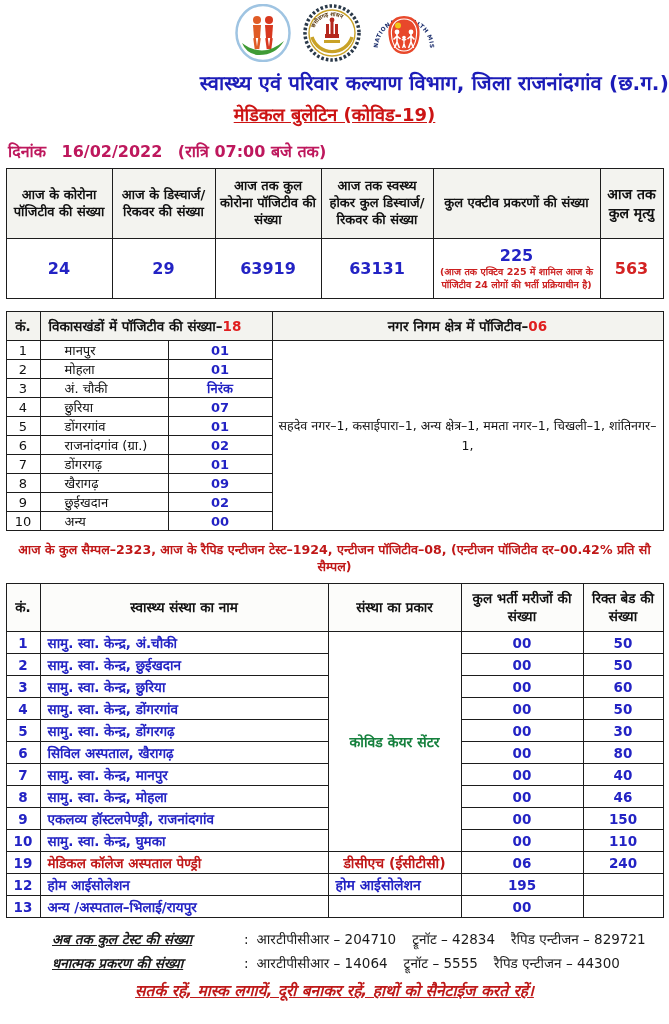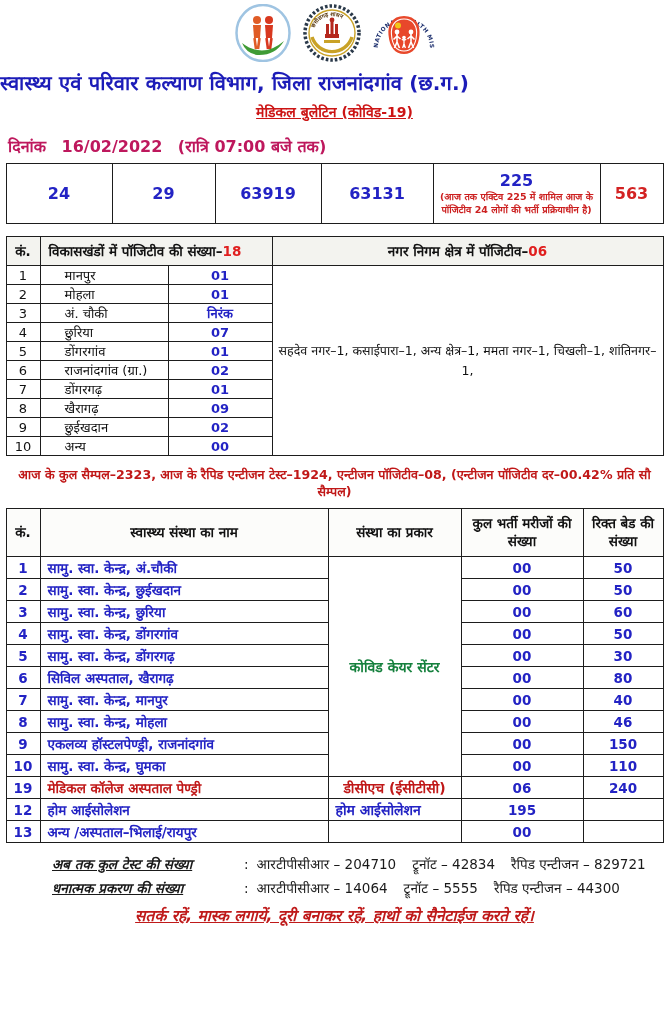--- a/index.html
+++ b/index.html
@@ -4,23 +4,23 @@
 <style>
   * { box-sizing: border-box; }
   html,body { margin:0; padding:0; background:#ffffff; }
   .page {
     position:relative; width:669px; height:1024px; background:#ffffff;
     font-family:"DejaVu Sans","Liberation Sans",sans-serif; color:#111;
     overflow:hidden;
   }
   
   .logos { display:flex; justify-content:center; align-items:flex-start; gap:12px; padding-top:4px; height:64px; }
-  .title1 { text-align:left; color:#1c1cb8; font-weight:bold; font-size:20px; margin-top:5px; letter-spacing:0.2px; }
+  .title1 { text-align:right; color:#1c1cb8; font-weight:bold; font-size:20px; margin-top:5px; letter-spacing:0.2px; }
   .title2 { text-align:center; margin-top:6px; }
-  .title2 span { color:#cc1414; font-weight:bold; font-size:14px; text-decoration:underline; }
+  .title2 span { color:#cc1414; font-weight:bold; font-size:18px; text-decoration:underline; }
   .date-row { margin:14px 0 6px 8px; color:#be185d; font-weight:bold; font-size:16px; }
   .date-row span { margin-right:10px; }
   
   table { border-collapse:collapse; margin:0 auto; table-layout:fixed; width:657px; }
   th, td { border:1.6px solid #1d1d1d; }
   
   .t1 th { background:#f3f3ef; font-weight:600; font-size:13px; line-height:1.3; padding:4px 2px; text-align:center; vertical-align:middle; height:70px; }
   .t1 th.death-h { font-weight:800; font-size:14px; }
   .t1 td { text-align:center; vertical-align:middle; height:60px; background:#fff; }
   .t1 .val { color:#2323c4; font-weight:bold; font-size:16px; }
@@ -123,20 +123,28 @@
   <table class="t1">
     <colgroup>
       <col style="width:106px">
         <col style="width:103px">
         <col style="width:106px">
       <col style="width:112px">
         <col style="width:167px">
         <col style="width:63px">
     </colgroup>
     <tbody>
+        <tr>
+      <th>आज के कोरोना पॉजिटीव की संख्या</th>
+      <th>आज के डिस्चार्ज/रिकवर की संख्या</th>
+      <th>आज तक कुल कोरोना पॉजिटीव की संख्या</th>
+      <th>आज तक स्वस्थ्य होकर कुल डिस्चार्ज/ रिकवर की संख्या</th>
+      <th>कुल एक्टीव प्रकरणों की संख्या</th>
+      <th class="death-h">आज तक कुल मृत्यु</th>
+    </tr>
     <tr>
       <td><span class="val">24</span></td>
       <td><span class="val">29</span></td>
       <td><span class="val">63919</span></td>
       <td><span class="val">63131</span></td>
       <td>
         <span class="val">225</span>
         <span class="note">(आज तक एक्टिव 225 में शामिल आज के पॉजिटीव 24 लोगों की भर्ती प्रक्रियाधीन है)</span>
       </td>
       <td><span class="death-v">563</span></td>

